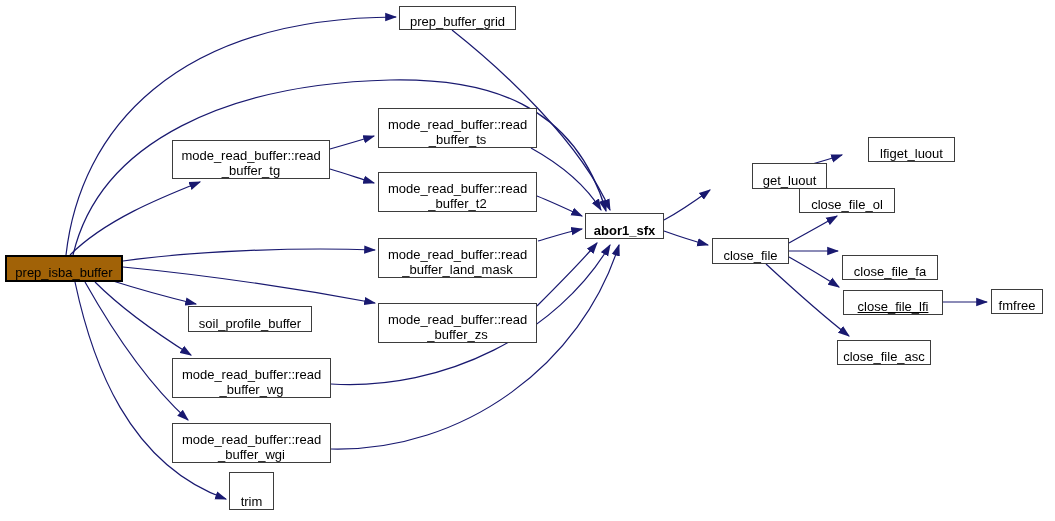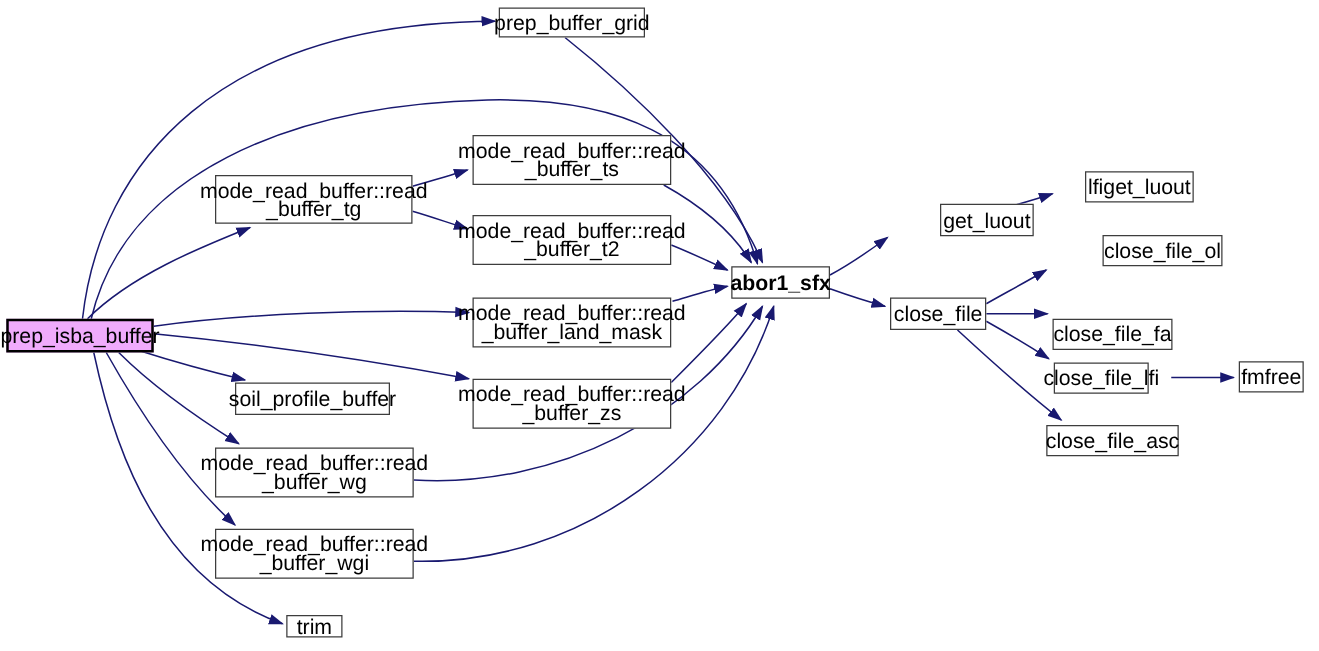--- a/index.html
+++ b/index.html
@@ -19,33 +19,33 @@
     position: absolute;
     left: 0;
     top: 0;
     width: 1055px;
     height: 521px;
   }
   .node {
     position: absolute;
     box-sizing: border-box;
     display: flex;
-    align-items: center;
+    align-items: flex-end;
     justify-content: center;
     text-align: center;
     background: #ffffff;
     border: 1.4px solid #3d3d3d;
     color: #000000;
-    font-size: 17px;
+    font-size: 13px;
     line-height: 15px;
     white-space: pre-line;
     cursor: pointer;
   }
   .node.highlighted {
-    background: #f0abfc;
+    background: #a16207;
     border: 2px solid #000000;
     cursor: default;
   }
 </style>
 </head>
 <body>
 
 <div class="canvas">
   <svg class="edges" viewBox="0 0 1055 521" xmlns="http://www.w3.org/2000/svg">
     <defs>
@@ -93,24 +93,24 @@
 _buffer_t2</span></div>
       <div class="node" style="left: 378px; top: 238px; width: 159px; height: 40px;"><span>mode_read_buffer::read
 _buffer_land_mask</span></div>
       <div class="node" style="left: 378px; top: 303px; width: 159px; height: 40px;"><span>mode_read_buffer::read
 _buffer_zs</span></div>
       <div class="node" style="left: 188px; top: 306px; width: 124px; height: 26px;"><span>soil_profile_buffer</span></div>
       <div class="node" style="left: 172px; top: 358px; width: 159px; height: 40px;"><span>mode_read_buffer::read
 _buffer_wg</span></div>
       <div class="node" style="left: 172px; top: 423px; width: 159px; height: 40px;"><span>mode_read_buffer::read
 _buffer_wgi</span></div>
-      <div class="node" style="left: 229px; top: 492px; width: 45px; height: 18px;"><span>trim</span></div>
+      <div class="node" style="left: 229px; top: 472px; width: 45px; height: 38px;"><span>trim</span></div>
       <div class="node" style="left: 585px; top: 213px; width: 79px; height: 26px; font-weight: bold;"><span>abor1_sfx</span></div>
       <div class="node" style="left: 752px; top: 163px; width: 75px; height: 26px;"><span>get_luout</span></div>
       <div class="node" style="left: 868px; top: 137px; width: 87px; height: 25px;"><span>lfiget_luout</span></div>
       <div class="node" style="left: 712px; top: 238px; width: 77px; height: 26px;"><span>close_file</span></div>
-      <div class="node" style="left: 882px; top: 188px; width: 96px; height: 25px;"><span>close_file_ol</span></div>
+      <div class="node" style="left: 799px; top: 188px; width: 96px; height: 25px;"><span>close_file_ol</span></div>
       <div class="node" style="left: 842px; top: 239px; width: 96px; height: 25px; margin-top: 16px;"><span>close_file_fa</span></div>
-      <div class="node" style="left: 843px; top: 290px; width: 76px; height: 25px;"><span>close_file_lfi</span></div>
+      <div class="node" style="left: 843px; top: 290px; width: 100px; height: 25px; text-decoration: underline;"><span>close_file_lfi</span></div>
       <div class="node" style="left: 991px; top: 289px; width: 52px; height: 25px;"><span>fmfree</span></div>
-      <div class="node" style="left: 837px; top: 340px; width: 106px; height: 25px;"><span>close_file_asc</span></div>
+      <div class="node" style="left: 837px; top: 340px; width: 94px; height: 25px;"><span>close_file_asc</span></div>
     </div>
 </div>
 
 </body></html>

